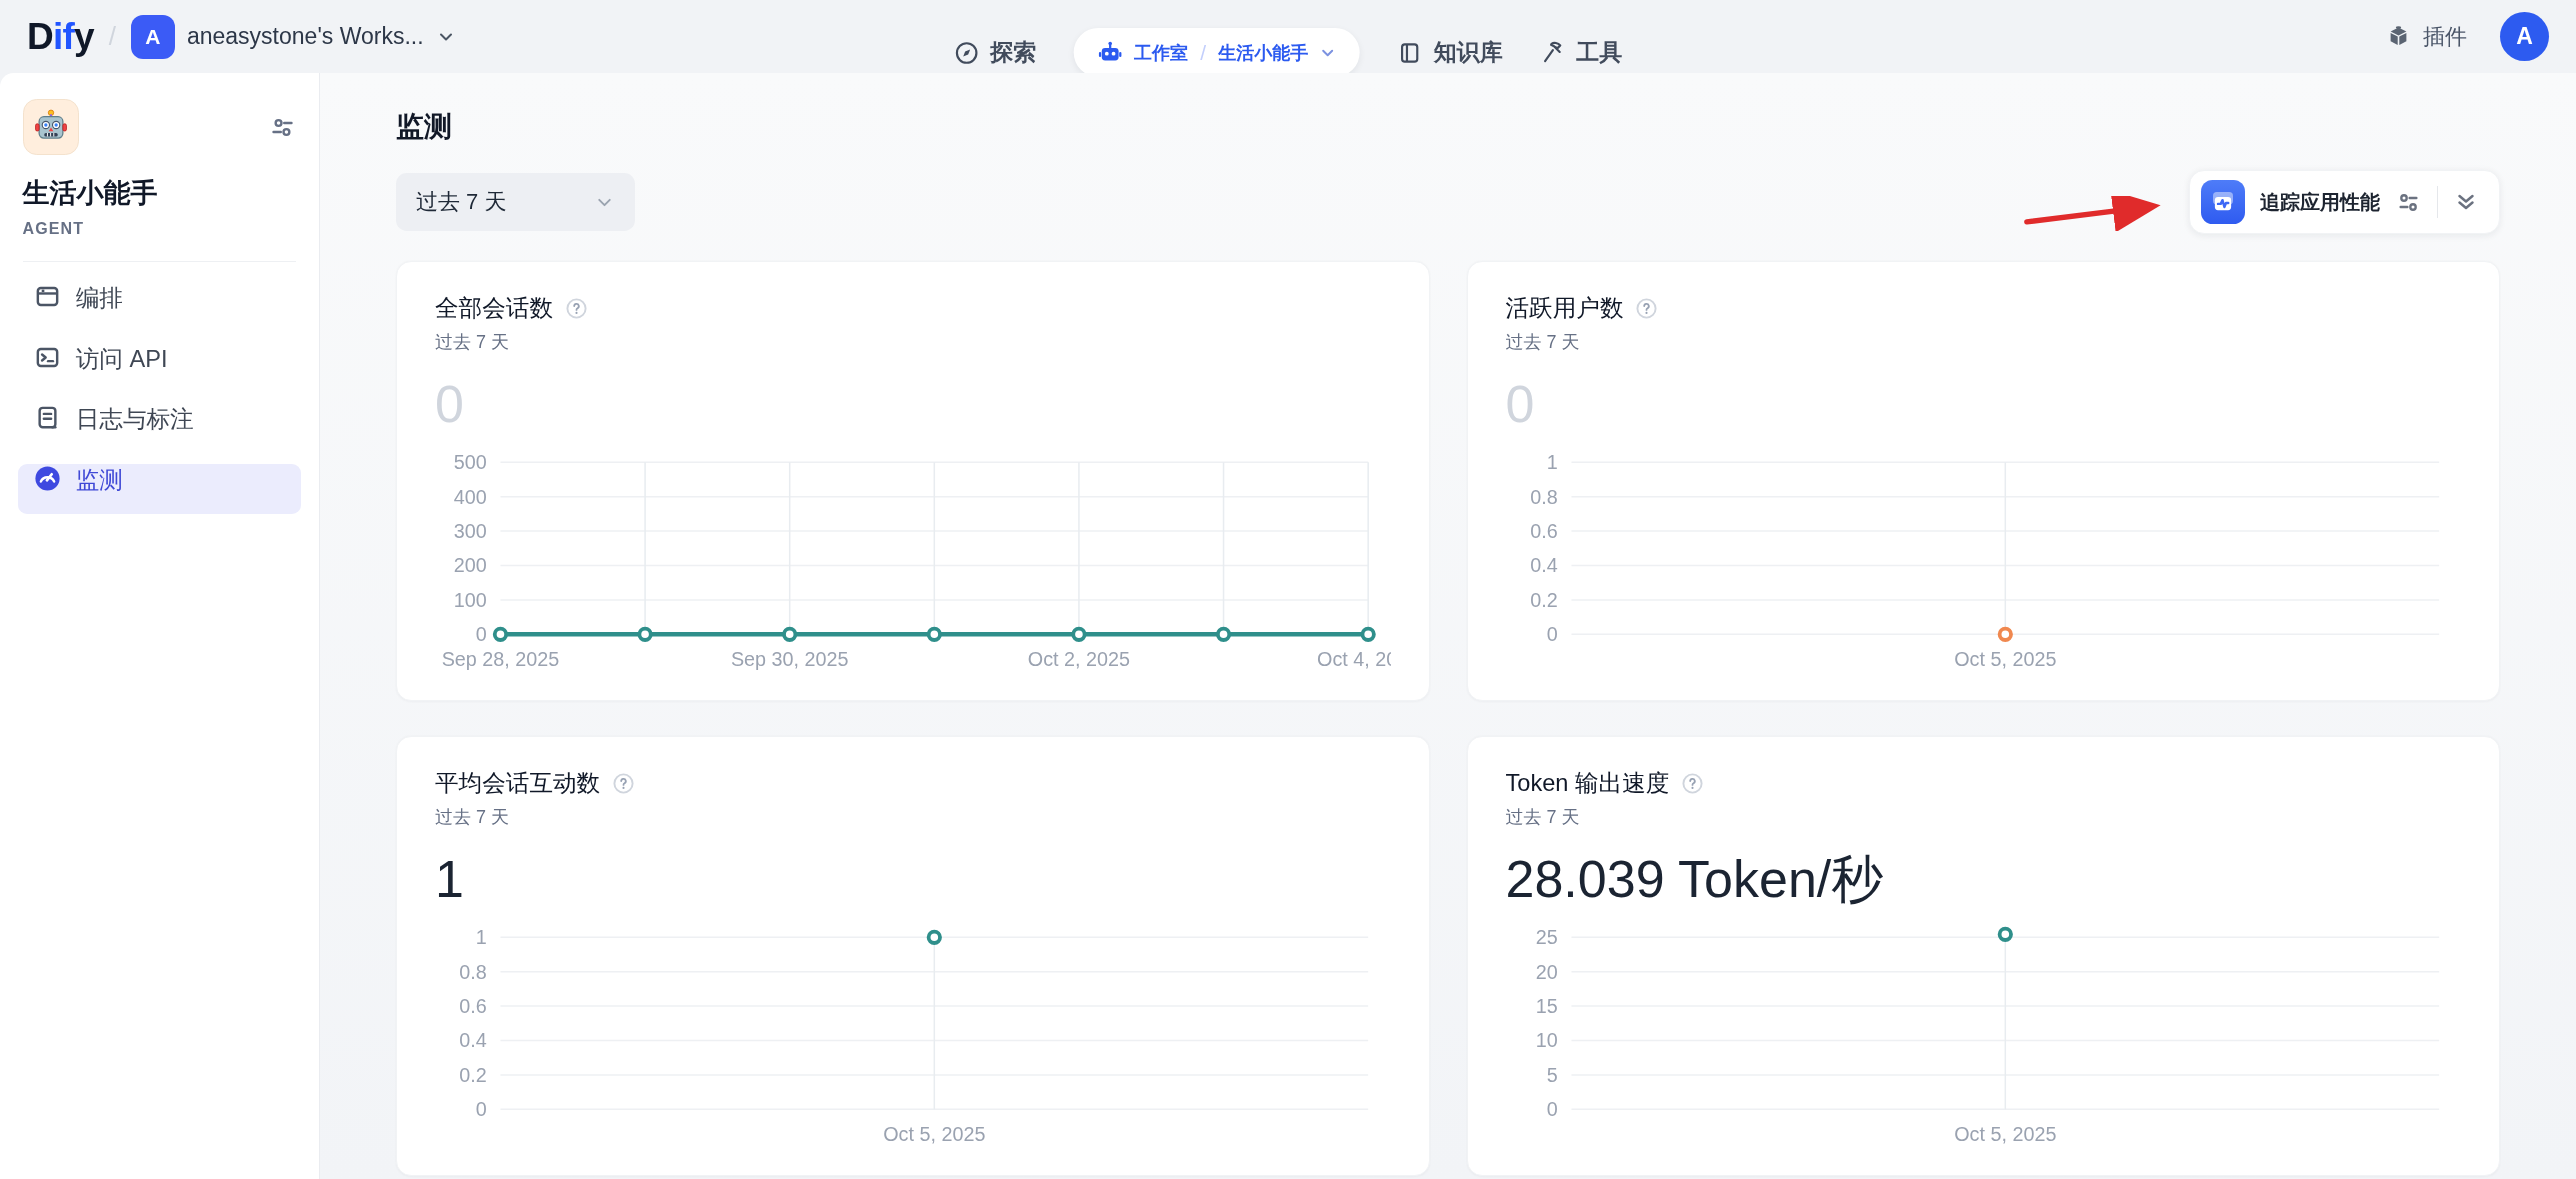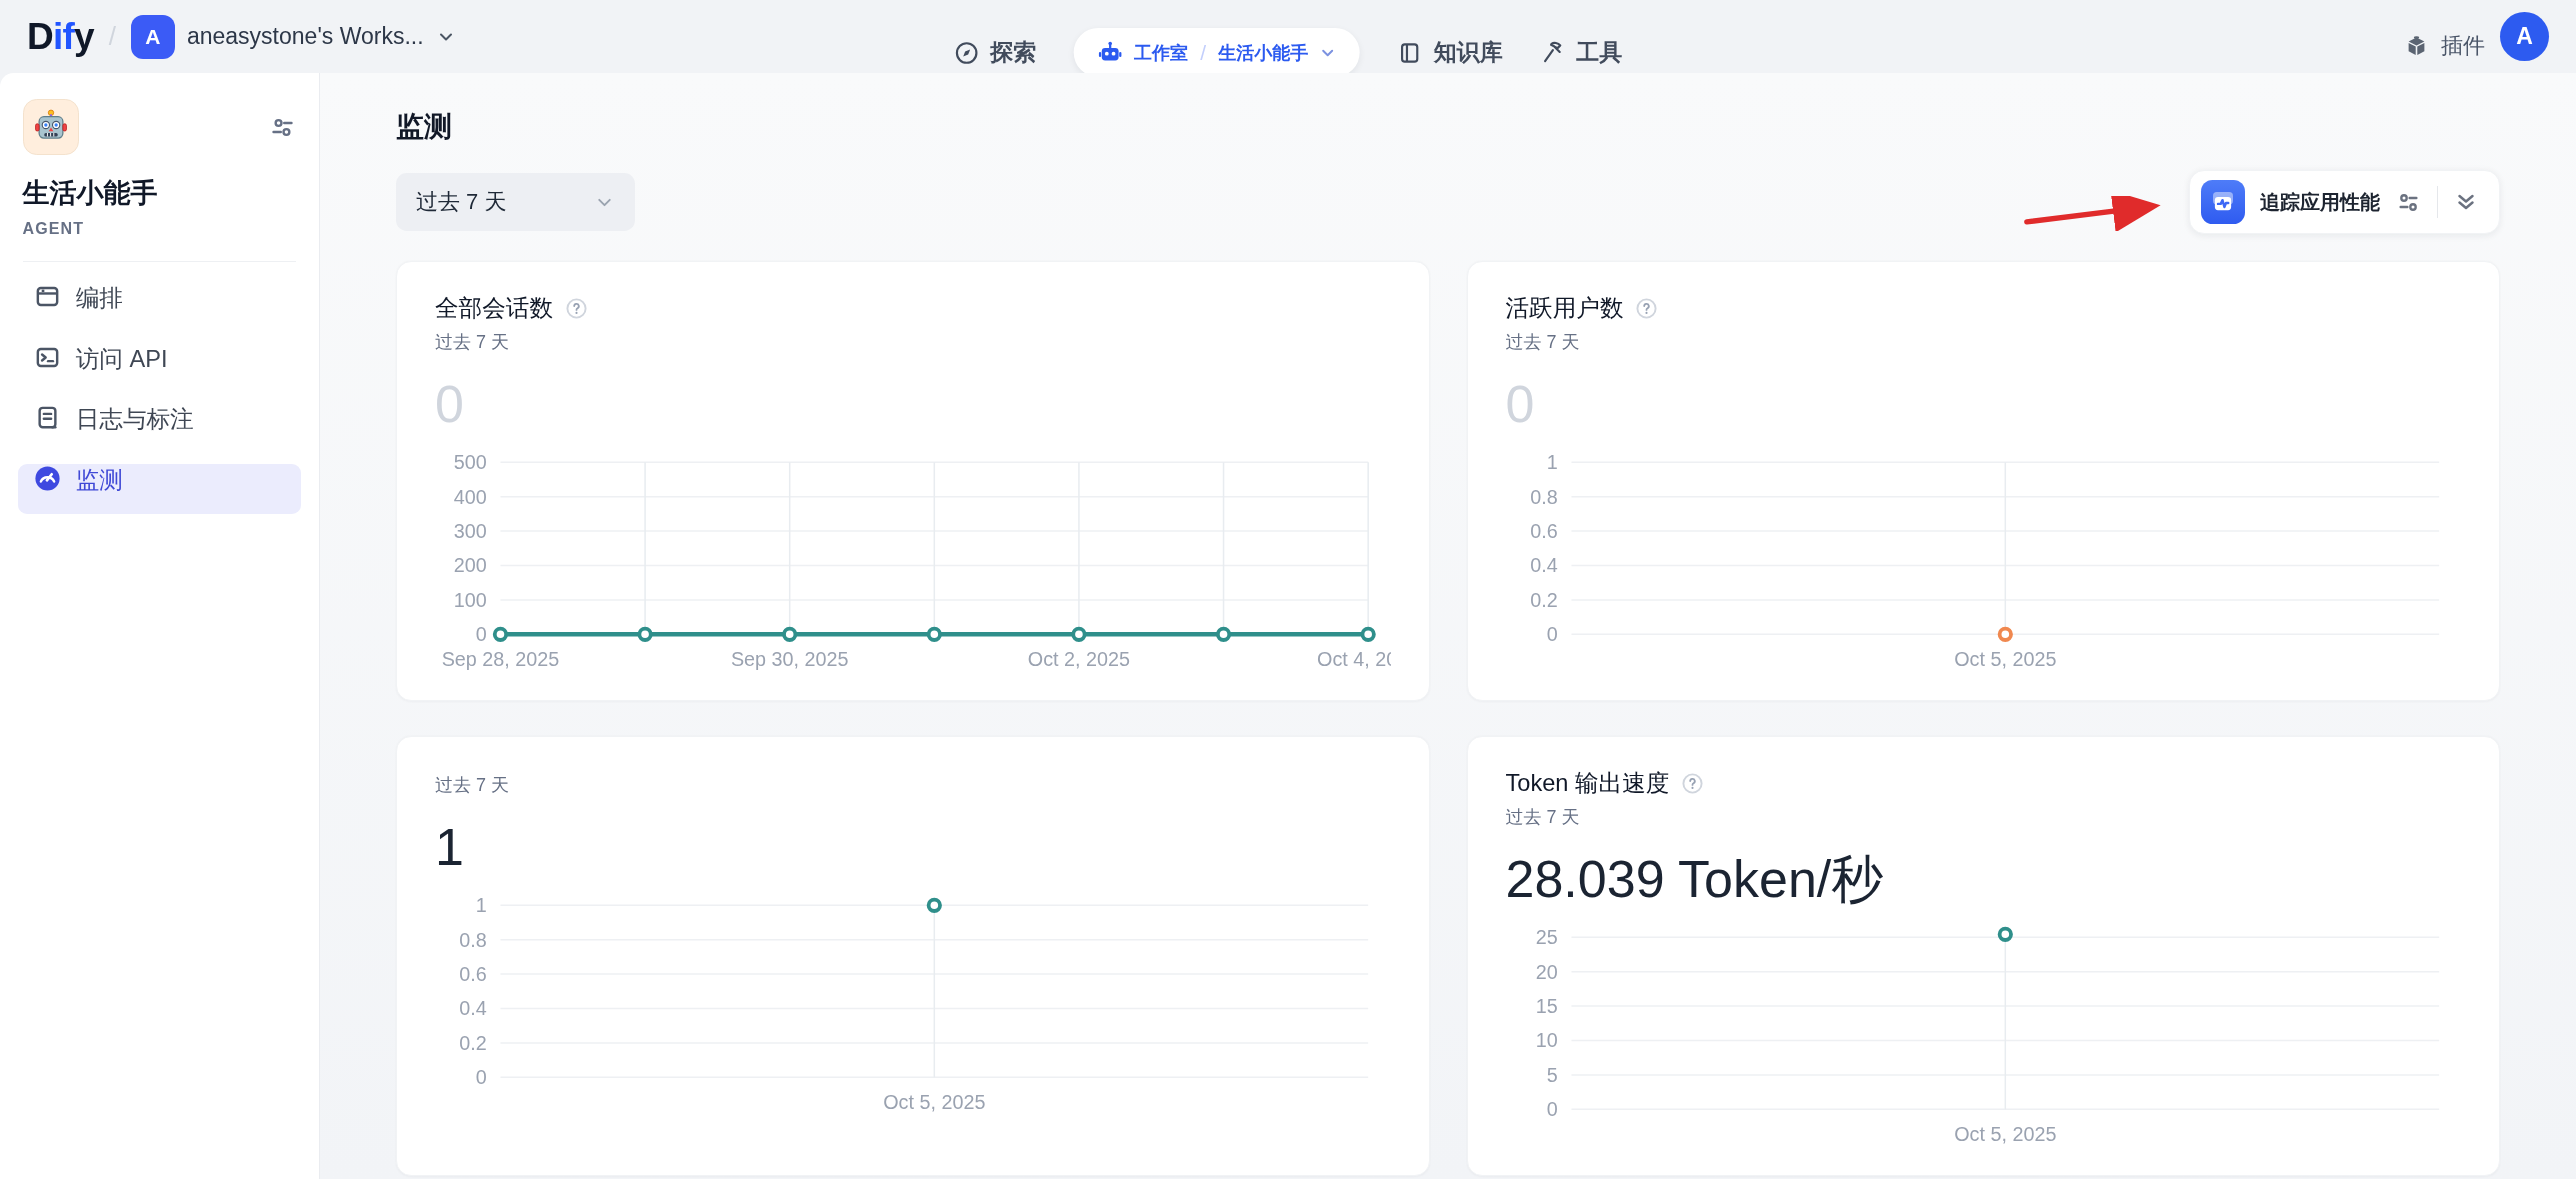--- a/index.html
+++ b/index.html
@@ -16,21 +16,21 @@
   .ws-avatar { width:44px; height:44px; border-radius:12px; background:#3b5bf6; color:#fff; font-size:21px; font-weight:700; display:flex; align-items:center; justify-content:center; }
   .ws-name { font-size:23px; color:#2d3748; font-weight:500; }
   .icon { display:inline-flex; align-items:center; justify-content:center; flex:none; }
 
   .nav { position:absolute; left:50%; top:16px; height:73px; transform:translateX(-50%); display:flex; align-items:center; gap:37px; }
   .nav-item { display:flex; align-items:center; gap:10.7px; font-size:23px; font-weight:600; color:#414b5c; cursor:pointer; }
   .nav-pill { background:#fff; border-radius:760px; padding:10.7px 23px; display:flex; align-items:center; gap:10.7px; box-shadow:0 2.3px 7.6px rgba(16,24,40,.07); cursor:pointer; }
   .nav-pill .tab { color:#2b5af0; font-size:18px; font-weight:700; }
   .nav-pill .sep { color:#c3cffc; font-size:21px; font-weight:400; margin:0 1.5px; }
 
-  .header-right { margin-left:auto; display:flex; align-items:flex-end; gap:15px; }
+  .header-right { margin-left:auto; display:flex; align-items:center; gap:33px; }
   .plugins-btn { display:flex; align-items:center; gap:10.7px; font-size:22px; font-weight:500; color:#4a5568; cursor:pointer; }
   .user-avatar { width:49px; height:49px; border-radius:50%; background:#2d5bf0; color:#fff; font-size:23px; font-weight:600; display:flex; align-items:center; justify-content:center; cursor:pointer; }
 
   
   .shell { position:absolute; top:73px; left:0; right:0; bottom:0; display:flex; }
   .sidebar { width:320px; background:#fff; border-right:1.1px solid #eaecf0; border-top-left-radius:13.7px; padding:26px 18px 0; flex:none; }
   .sb-top { display:flex; align-items:flex-start; justify-content:space-between; padding:0 4.6px; }
   .app-icon { width:56px; height:56px; border-radius:13.7px; background:#ffeedd; border:0.8px solid #f4e2cd; display:flex; align-items:center; justify-content:center; }
   .sb-settings { margin-top:15px; color:#667085; cursor:pointer; }
   .sb-title { margin-top:20px; padding:0 4.6px; font-size:27px; font-weight:700; color:#101828; }
@@ -362,20 +362,30 @@
                 <line x1="86" y1="246" x2="1226" y2="246" stroke="#eef0f3" stroke-width="2"></line>
                 <text x="68" y="255" text-anchor="end" fill="#9aa2b0" font-size="26">0</text>
                 <line x1="656" y1="20" x2="656" y2="246" stroke="#e8ecf0" stroke-width="2"></line>
                 <text x="656" y="288" text-anchor="middle" fill="#9aa2b0" font-size="26">Oct 5, 2025</text>
                 <circle cx="656" cy="246" r="7.5" fill="#fff" stroke="#f0884f" stroke-width="5"></circle>
               </svg>
             </div>
         </div>
 
         <div class="card">
+          <div class="card-head">
+            <span class="card-title">平均会话互动数</span>
+            <span class="help icon">
+              <svg width="23" height="23" viewBox="0 0 24 24" fill="none">
+                  <circle cx="12" cy="12" r="9.5" stroke="#d0d5dd" stroke-width="2"></circle>
+                  <path d="M9.6 9.5 a2.4 2.4 0 1 1 3.4 2.2 c-0.8 0.4 -1 0.9 -1 1.8" stroke="#98a2b3" stroke-width="1.9" fill="none" stroke-linecap="round"></path>
+                  <circle cx="12" cy="16.6" r="1.1" fill="#98a2b3"></circle>
+                </svg>
+            </span>
+          </div>
           <div class="card-period">过去 7 天</div>
           <div class="card-value">1</div>
           <div class="chart">
               <svg width="956" height="230" viewBox="0 0 1256 302">
                 <line x1="86" y1="20" x2="1226" y2="20" stroke="#eef0f3" stroke-width="2"></line>
                 <text x="68" y="29" text-anchor="end" fill="#9aa2b0" font-size="26">1</text>
                 <line x1="86" y1="65.19999999999999" x2="1226" y2="65.19999999999999" stroke="#eef0f3" stroke-width="2"></line>
                 <text x="68" y="74.19999999999999" text-anchor="end" fill="#9aa2b0" font-size="26">0.8</text>
                 <line x1="86" y1="110.4" x2="1226" y2="110.4" stroke="#eef0f3" stroke-width="2"></line>
                 <text x="68" y="119.4" text-anchor="end" fill="#9aa2b0" font-size="26">0.6</text>

